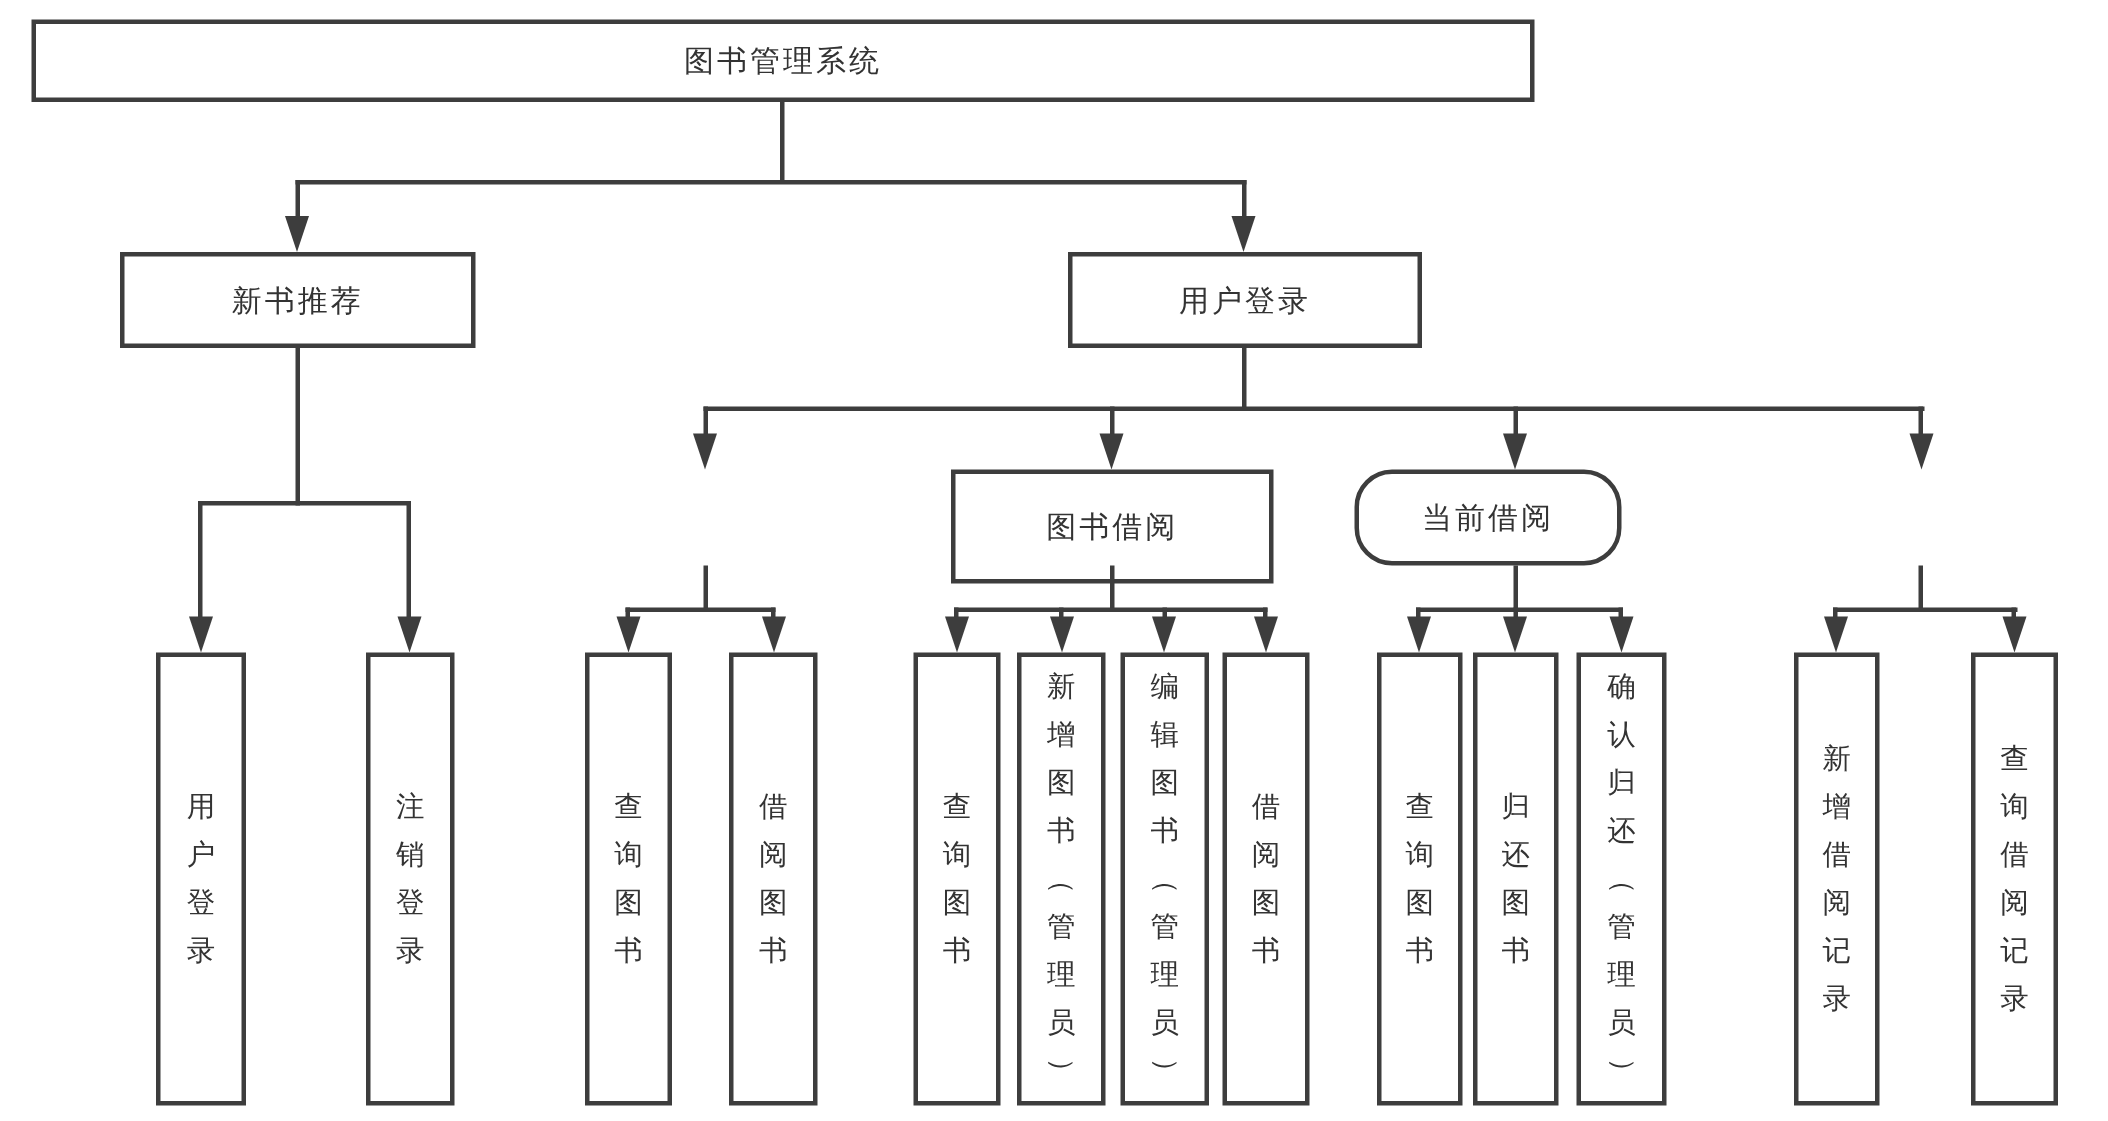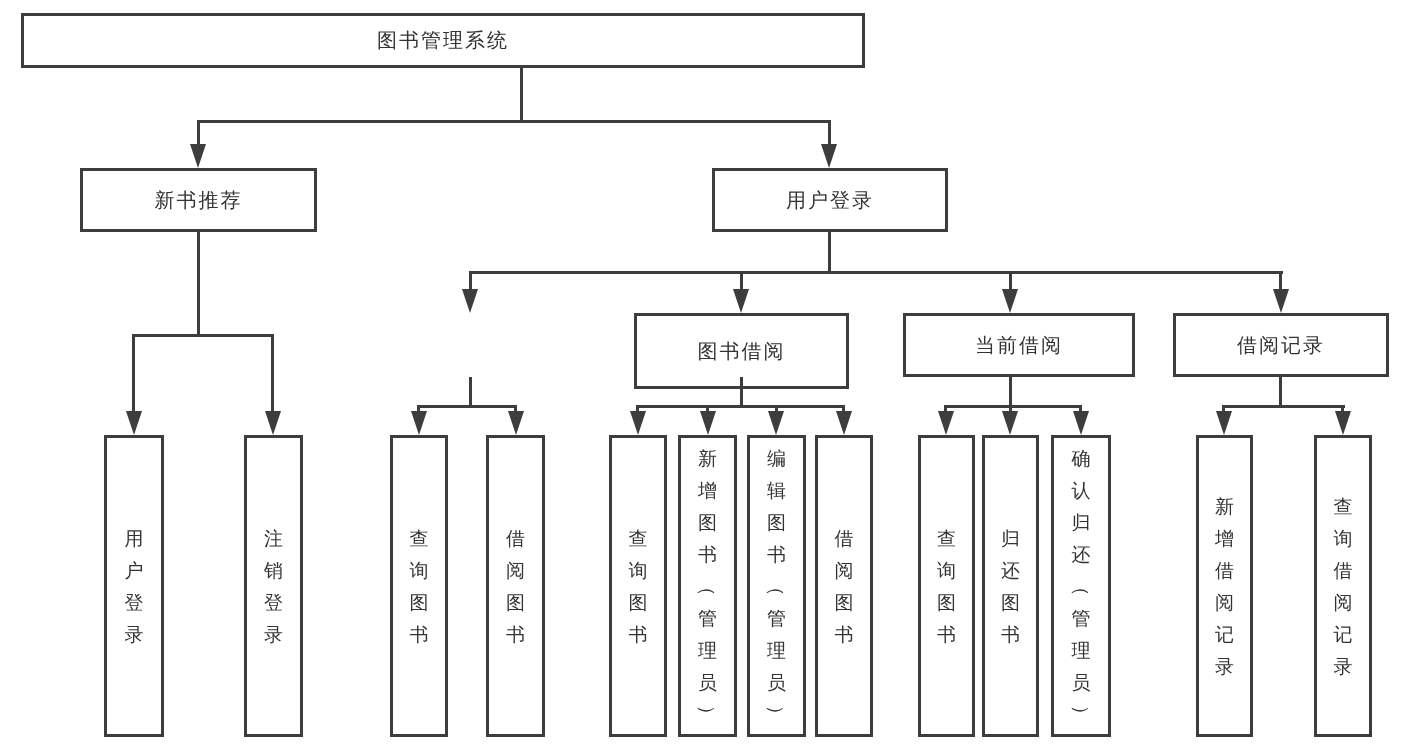--- a/index.html
+++ b/index.html
@@ -41,21 +41,21 @@
   .watermark{
     position:absolute;right:6px;bottom:3px;
     color:var(--watermark);font-size:17px;letter-spacing:1px;
   }
 </style>
 </head>
 <body>
 
 <div class="canvas">
 
-  <div class="box" style="left:21px;top:13px;width:844px;height:55px;">
+  <div class="box" style="left:21px;top:13px;width:1002px;height:55px;">
     <span>图书管理系统</span>
   </div>
 
   <div class="ln" style="left:520px;top:68px;width:3px;height:54px;"></div>
   <div class="ln" style="left:197px;top:120px;width:634px;height:3px;"></div>
   <div class="ln" style="left:197px;top:120px;width:3px;height:26px;"></div>
   <div class="ar" style="left:190px;top:144px;"></div>
   <div class="ln" style="left:828px;top:120px;width:3px;height:26px;"></div>
   <div class="ar" style="left:821px;top:144px;"></div>
 
@@ -80,25 +80,22 @@
   <div class="ln" style="left:740px;top:271px;width:3px;height:20px;"></div>
   <div class="ar" style="left:733px;top:289px;"></div>
   <div class="ln" style="left:1009px;top:271px;width:3px;height:20px;"></div>
   <div class="ar" style="left:1002px;top:289px;"></div>
   <div class="ln" style="left:1279px;top:271px;width:3px;height:20px;"></div>
   <div class="ar" style="left:1273px;top:289px;"></div>
 
   <div class="box" style="left:634px;top:313px;width:215px;height:76px;">
     <span>图书借阅</span>
   </div>
-  <div class="box" style="left:903px;top:313px;width:232px;height:64px;">
+  <div class="box" style="left:903px;top:313px;width:178px;height:64px;border-radius:25px;">
     <span>当前借阅</span>
-  </div>
-  <div class="box" style="left:1173px;top:313px;width:216px;height:64px;">
-    <span>借阅记录</span>
   </div>
 
   <div class="ln" style="left:469px;top:377px;width:3px;height:31px;"></div>
   <div class="ln" style="left:417px;top:405px;width:100px;height:3px;"></div>
   <div class="ln" style="left:417px;top:405px;width:3px;height:8px;"></div>
   <div class="ar" style="left:411px;top:411px;"></div>
   <div class="ln" style="left:514px;top:405px;width:3px;height:8px;"></div>
   <div class="ar" style="left:508px;top:411px;"></div>
 
   <div class="ln" style="left:740px;top:377px;width:3px;height:31px;"></div>

